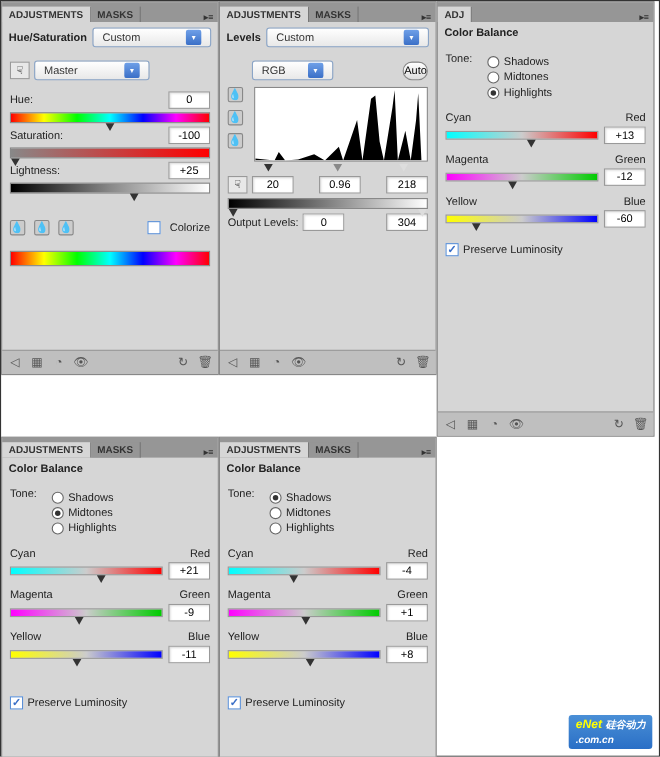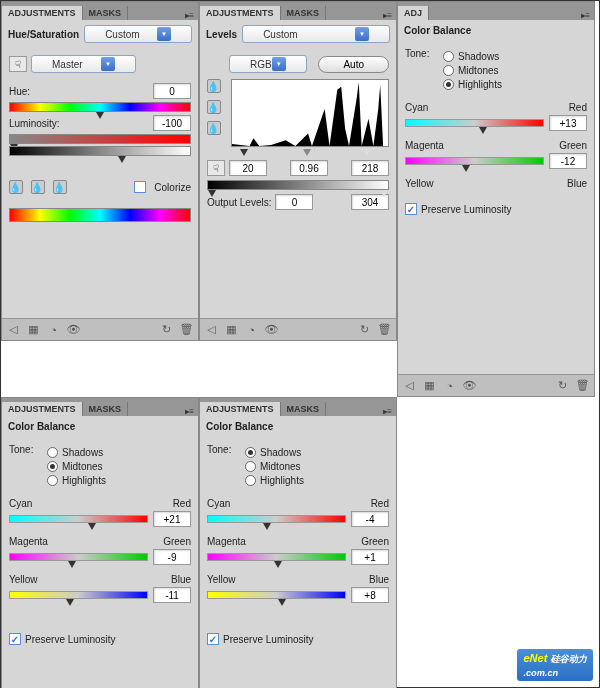--- a/index.html
+++ b/index.html
@@ -6,40 +6,40 @@
 body { font-family: "Lucida Grande", Arial, sans-serif; font-size: 10px; background: #fff; width: 600px; }
 .grid { display: flex; flex-wrap: wrap; }
 .panel { width: 198px; background: #d6d6d6; border: 1px solid #888; display: flex; flex-direction: column; }
 .tabs { background: #969696; display: flex; height: 18px; align-items: flex-end; font-size: 9px; font-weight: bold; }
 .tab { padding: 2px 6px; background: #969696; color: #333; border-right: 1px solid #777; }
 .tab.active { background: #d6d6d6; }
 .tabs .sp { flex: 1; }
 .tabs .menu { color: #333; padding: 0 4px; font-size: 8px; }
 .hdr { display: flex; align-items: center; padding: 5px 6px; gap: 5px; }
 .title { font-size: 10px; font-weight: bold; color: #222; }
-.select { flex: 1; height: 18px; background: linear-gradient(#fff,#e8e8e8); border: 1px solid #8ba5c7; border-radius: 3px; display: flex; align-items: center; padding: 0 20px; font-size: 10px; color: #333; }
+.select { flex: 1; height: 18px; background: linear-gradient(#fff,#e8e8e8); border: 1px solid #8ba5c7; border-radius: 3px; display: flex; align-items: center; padding: 0 8px; font-size: 10px; color: #333; }
 .select-arrow { width: 14px; height: 14px; background: linear-gradient(#6fa0e8,#3a6fc7); border-radius: 2px; display: flex; align-items: center; justify-content: center; color: #fff; font-size: 7px; margin-left: auto; }
 .body { padding: 4px 7px; flex: 1; }
 .row { display: flex; align-items: center; margin: 3px 0; gap: 4px; }
 .lbl { font-size: 10px; color: #222; }
 .numbox { width: 38px; height: 16px; background: #fff; border: 1px solid #999; font-size: 10px; text-align: center; display: flex; align-items: center; justify-content: center; box-shadow: inset 1px 1px 2px rgba(0,0,0,.15); }
 .hue-grad { height: 10px; background: linear-gradient(90deg,red,#ff0,#0f0,#0ff,#00f,#f0f,red); border: 1px solid #888; margin: 2px 0; position: relative; }
 .sat-grad { height: 10px; background: linear-gradient(90deg,#888,red); border: 1px solid #888; margin: 2px 0; position: relative; }
 .lt-grad { height: 10px; background: linear-gradient(90deg,#000,#888,#fff); border: 1px solid #888; margin: 2px 0; position: relative; }
 .cyan-red { height: 8px; background: linear-gradient(90deg,#0ff,#ccc,red); border: 1px solid #999; position: relative; }
 .mag-grn { height: 8px; background: linear-gradient(90deg,#f0f,#ccc,#0c0); border: 1px solid #999; position: relative; }
 .yel-blu { height: 8px; background: linear-gradient(90deg,#ff0,#ccc,#00f); border: 1px solid #999; position: relative; }
 .tri { position: absolute; bottom: -8px; width: 0; height: 0; border-left: 4px solid transparent; border-right: 4px solid transparent; border-top: 7px solid #333; transform: translateX(-50%); }
 .foot { background: #bfbfbf; border-top: 1px solid #999; height: 22px; display: flex; align-items: center; padding: 0 4px; gap: 5px; }
 .foot-icon { width: 15px; height: 15px; display: flex; align-items: center; justify-content: center; color: #555; font-size: 11px; }
 .eyedrop { width: 14px; height: 14px; background: #ccc; border: 1px solid #888; border-radius: 2px; display: inline-flex; align-items: center; justify-content: center; }
 .chk { width: 12px; height: 12px; background: #fff; border: 1px solid #5a8fd6; display: inline-flex; align-items: center; justify-content: center; color: #3a6fc7; font-size: 10px; font-weight: bold; }
 .radio { width: 11px; height: 11px; border-radius: 50%; border: 1px solid #666; background: #fff; display: inline-flex; align-items: center; justify-content: center; }
 .radio.on::after { content: ""; width: 5px; height: 5px; border-radius: 50%; background: #333; }
-.auto-btn { padding: 2px 24px; background: linear-gradient(#fff,#ddd); border: 1px solid #888; border-radius: 10px; font-size: 10px; }
+.auto-btn { padding: 2px 0; background: linear-gradient(#fff,#ddd); border: 1px solid #888; border-radius: 10px; font-size: 10px; }
 .histo { background: #fff; height: 68px; border: 1px solid #888; position: relative; overflow: hidden; }
 .bw-grad { height: 10px; background: linear-gradient(90deg,#000,#fff); border: 1px solid #888; margin: 4px 0; position: relative; }
 .color-row { margin: 9px 0; }
 .color-lbls { display: flex; justify-content: space-between; font-size: 10px; color: #222; margin-bottom: 2px; gap: 38px; }
 .color-line { display: flex; align-items: center; gap: 5px; }
 .color-line .grad-wrap { flex: 1; }
 .hand-icon { width: 18px; height: 16px; border: 1px solid #999; background: #e8e8e8; display: flex; align-items: center; justify-content: center; font-size: 10px; }
 .eyedrop-col { display: flex; flex-direction: column; gap: 7px; margin-right: 5px; }
 .logo { position: absolute; bottom: 6px; right: 6px; background: linear-gradient(#4a8fd6,#2a6fc6); color: #fff; padding: 3px 6px; border-radius: 3px; font-size: 11px; font-weight: bold; font-style: italic; }
 .logo span { color: #ff0; }
@@ -75,26 +75,31 @@
     </div>
     <div class="row" style="margin-top:10px">
             <span class="lbl">Hue:</span>
             <div style="flex:1"></div>
             <div class="numbox">0</div>
           </div>
     <div class="hue-grad">
             <div class="tri" style="left:50%"></div>
           </div>
     <div class="row">
-            <span class="lbl">Luminosity:</span>
+            <span class="lbl">Saturation:</span>
             <div style="flex:1"></div>
             <div class="numbox">-100</div>
           </div>
     <div class="sat-grad">
             <div class="tri" style="left:2%"></div>
+          </div>
+    <div class="row">
+            <span class="lbl">Lightness:</span>
+            <div style="flex:1"></div>
+            <div class="numbox">+25</div>
           </div>
     <div class="lt-grad">
             <div class="tri" style="left:62%"></div>
           </div>
     <div class="row" style="margin-top:24px;gap:8px">
       <span class="eyedrop">💧</span>
       <span class="eyedrop">💧</span>
       <span class="eyedrop">💧</span>
       <div style="flex:1"></div>
       <span class="chk"></span>
@@ -237,20 +242,28 @@
                 </div>
               </div>
               <div class="numbox">-12</div>
             </div>
           </div>
     <div class="color-row">
             <div class="color-lbls">
               <span>Yellow</span>
               <span>Blue</span>
             </div>
+            <div class="color-line">
+              <div class="grad-wrap">
+                <div class="yel-blu">
+                  <div class="tri" style="left:20%"></div>
+                </div>
+              </div>
+              <div class="numbox">-60</div>
+            </div>
           </div>
     <div class="row" style="margin-top:14px">
             <span class="chk">✓</span>
             <span class="lbl">Preserve Luminosity</span>
           </div>
   </div>
   <div class="foot">
     <span class="foot-icon">◁</span>
           <span class="foot-icon">▦</span>
           <span class="foot-icon">◔</span>

